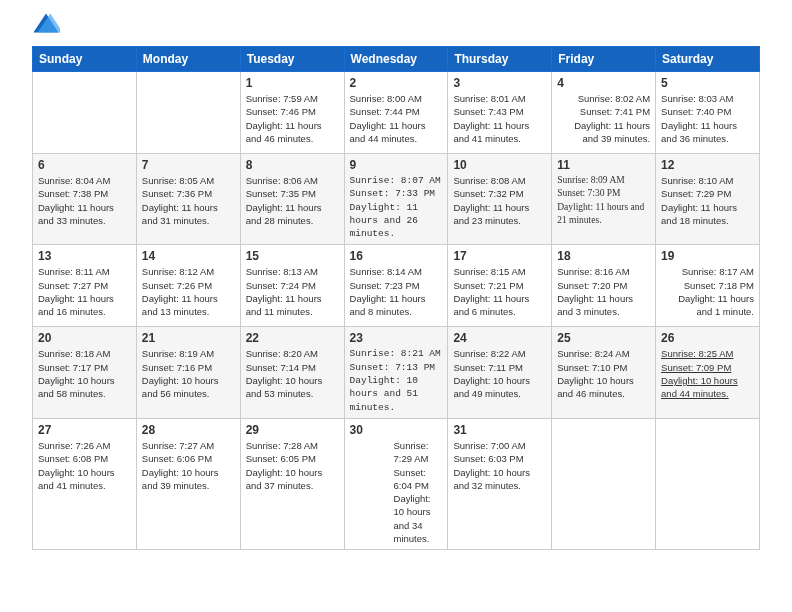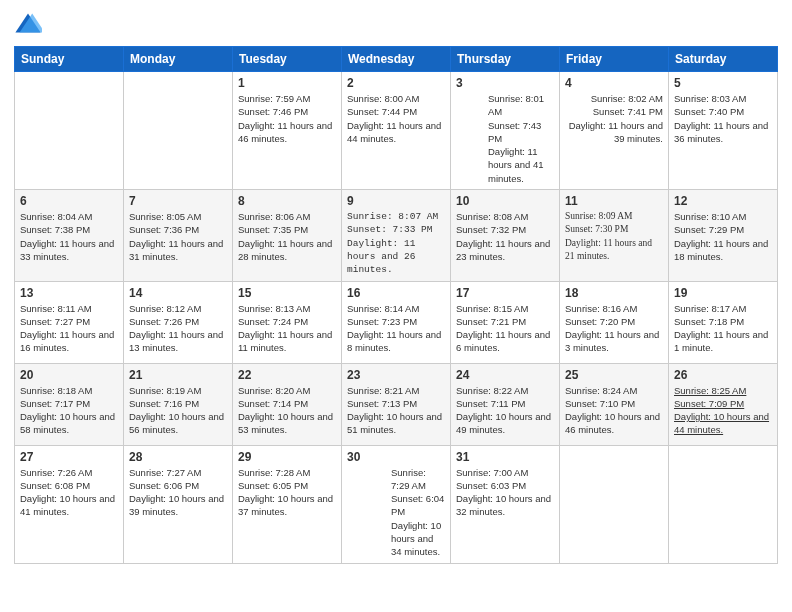--- a/index.html
+++ b/index.html
@@ -6,21 +6,21 @@
     body {
       font-family: Arial, sans-serif;
       background: #fff;
       width: 792px;
       height: 612px;
       overflow: hidden;
     }
     .page {
       width: 792px;
       height: 592px;
-      padding: 10px 14px;
+      padding: 10px 32px;
       background: #fff;
     }
     .header {
       display: flex;
       justify-content: space-between;
       align-items: flex-start;
       margin-bottom: 8px;
     }
     .logo {
       display: flex;
@@ -135,21 +135,21 @@
 Daylight: 11 hours and 46 minutes.</div>
           </td>
           <td>
             <div class="day-number">2</div>
             <div class="day-info" style="white-space: pre-line;">Sunrise: 8:00 AM
 Sunset: 7:44 PM
 Daylight: 11 hours and 44 minutes.</div>
           </td>
           <td>
             <div class="day-number">3</div>
-            <div class="day-info" style="white-space: pre-line; margin-left: 32px;">Sunrise: 8:01 AM
+            <div class="day-info" style="white-space: pre-line;">Sunrise: 8:01 AM
 Sunset: 7:43 PM
 Daylight: 11 hours and 41 minutes.</div>
           </td>
           <td>
             <div class="day-number">4</div>
             <div class="day-info" style="white-space: pre-line; text-align: right;">Sunrise: 8:02 AM
 Sunset: 7:41 PM
 Daylight: 11 hours and 39 minutes.</div>
           </td>
           <td>
@@ -235,21 +235,21 @@
 Daylight: 11 hours and 6 minutes.</div>
           </td>
           <td>
             <div class="day-number">18</div>
             <div class="day-info" style="white-space: pre-line;">Sunrise: 8:16 AM
 Sunset: 7:20 PM
 Daylight: 11 hours and 3 minutes.</div>
           </td>
           <td>
             <div class="day-number">19</div>
-            <div class="day-info" style="white-space: pre-line;">Sunrise: 8:17 AM
+            <div class="day-info" style="white-space: pre-line; text-align: right;">Sunrise: 8:17 AM
 Sunset: 7:18 PM
 Daylight: 11 hours and 1 minute.</div>
           </td>
         </tr>
         <tr>
           <td>
             <div class="day-number">20</div>
             <div class="day-info" style="white-space: pre-line;">Sunrise: 8:18 AM
 Sunset: 7:17 PM
 Daylight: 10 hours and 58 minutes.</div>
@@ -261,21 +261,21 @@
 Daylight: 10 hours and 56 minutes.</div>
           </td>
           <td>
             <div class="day-number">22</div>
             <div class="day-info" style="white-space: pre-line;">Sunrise: 8:20 AM
 Sunset: 7:14 PM
 Daylight: 10 hours and 53 minutes.</div>
           </td>
           <td>
             <div class="day-number">23</div>
-            <div class="day-info" style="white-space: pre-line;">Sunrise: 8:21 AM
+            <div class="day-info" style="white-space: pre-line; font-family: Liberation Mono, monospace;">Sunrise: 8:21 AM
 Sunset: 7:13 PM
 Daylight: 10 hours and 51 minutes.</div>
           </td>
           <td>
             <div class="day-number">24</div>
             <div class="day-info" style="white-space: pre-line;">Sunrise: 8:22 AM
 Sunset: 7:11 PM
 Daylight: 10 hours and 49 minutes.</div>
           </td>
           <td>

